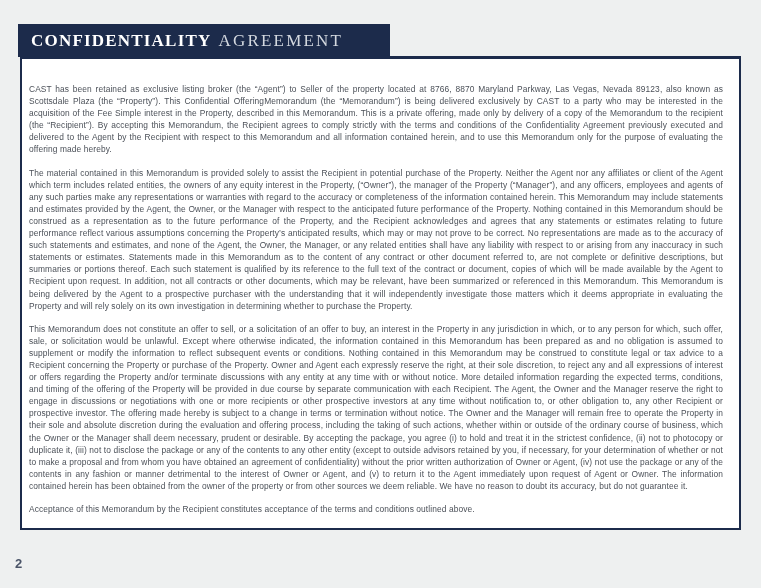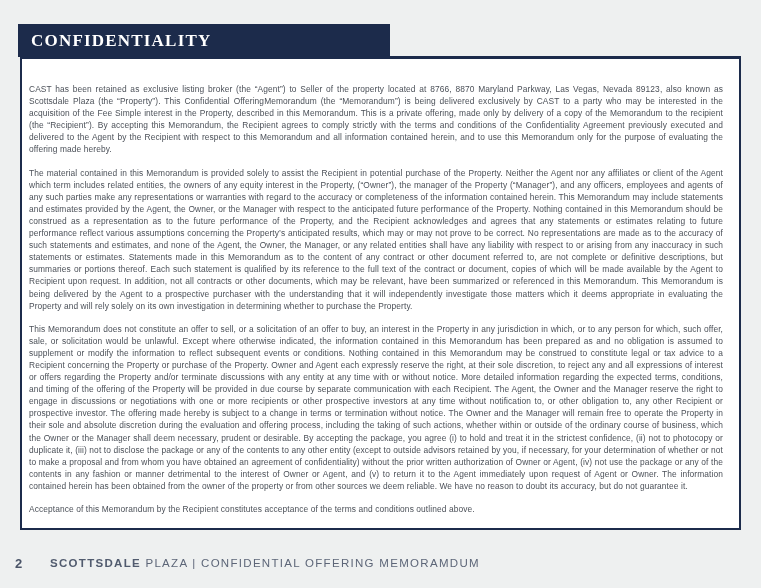--- a/index.html
+++ b/index.html
@@ -106,31 +106,31 @@
     color: #8d96a8;
   }
 </style>
 </head>
 <body>
 
 <div class="page">
 
   <div class="title-bar">
     <span class="title-bold">CONFIDENTIALITY</span>
+    <span class="title-light">AGREEMENT</span>
   </div>
 
   <div class="content-box">
     <p>CAST has been retained as exclusive listing broker (the “Agent”) to Seller of the property located at 8766, 8870 Maryland Parkway, Las Vegas, Nevada 89123, also known as Scottsdale Plaza (the “Property”). This Confidential OfferingMemorandum (the “Memorandum”) is being delivered exclusively by CAST to a party who may be interested in the acquisition of the Fee Simple interest in the Property, described in this Memorandum. This is a private offering, made only by delivery of a copy of the Memorandum to the recipient (the “Recipient”). By accepting this Memorandum, the Recipient agrees to comply strictly with the terms and conditions of the Confidentiality Agreement previously executed and delivered to the Agent by the Recipient with respect to this Memorandum and all information contained herein, and to use this Memorandum only for the purpose of evaluating the offering made hereby.</p>
     <p>The material contained in this Memorandum is provided solely to assist the Recipient in potential purchase of the Property. Neither the Agent nor any affiliates or client of the Agent which term includes related entities, the owners of any equity interest in the Property, (“Owner”), the manager of the Property (“Manager”), and any officers, employees and agents of any such parties make any representations or warranties with regard to the accuracy or completeness of the information contained herein. This Memorandum may include statements and estimates provided by the Agent, the Owner, or the Manager with respect to the anticipated future performance of the Property. Nothing contained in this Memorandum should be construed as a representation as to the future performance of the Property, and the Recipient acknowledges and agrees that any statements or estimates relating to future performance reflect various assumptions concerning the Property’s anticipated results, which may or may not prove to be correct. No representations are made as to the accuracy of such statements and estimates, and none of the Agent, the Owner, the Manager, or any related entities shall have any liability with respect to or arising from any inaccuracy in such statements or estimates. Statements made in this Memorandum as to the content of any contract or other document referred to, are not complete or definitive descriptions, but summaries or portions thereof. Each such statement is qualified by its reference to the full text of the contract or document, copies of which will be made available by the Agent to Recipient upon request. In addition, not all contracts or other documents, which may be relevant, have been summarized or referenced in this Memorandum. This Memorandum is being delivered by the Agent to a prospective purchaser with the understanding that it will independently investigate those matters which it deems appropriate in evaluating the Property and will rely solely on its own investigation in determining whether to purchase the Property.</p>
     <p>This Memorandum does not constitute an offer to sell, or a solicitation of an offer to buy, an interest in the Property in any jurisdiction in which, or to any person for which, such offer, sale, or solicitation would be unlawful. Except where otherwise indicated, the information contained in this Memorandum has been prepared as and no obligation is assumed to supplement or modify the information to reflect subsequent events or conditions. Nothing contained in this Memorandum may be construed to constitute legal or tax advice to a Recipient concerning the Property or purchase of the Property. Owner and Agent each expressly reserve the right, at their sole discretion, to reject any and all expressions of interest or offers regarding the Property and/or terminate discussions with any entity at any time with or without notice. More detailed information regarding the expected terms, conditions, and timing of the offering of the Property will be provided in due course by separate communication with each Recipient. The Agent, the Owner and the Manager reserve the right to engage in discussions or negotiations with one or more recipients or other prospective investors at any time without notification to, or other obligation to, any other Recipient or prospective investor. The offering made hereby is subject to a change in terms or termination without notice. The Owner and the Manager will remain free to operate the Property in their sole and absolute discretion during the evaluation and offering process, including the taking of such actions, whether within or outside of the ordinary course of business, which the Owner or the Manager shall deem necessary, prudent or desirable. By accepting the package, you agree (i) to hold and treat it in the strictest confidence, (ii) not to photocopy or duplicate it, (iii) not to disclose the package or any of the contents to any other entity (except to outside advisors retained by you, if necessary, for your determination of whether or not to make a proposal and from whom you have obtained an agreement of confidentiality) without the prior written authorization of Owner or Agent, (iv) not use the package or any of the contents in any fashion or manner detrimental to the interest of Owner or Agent, and (v) to return it to the Agent immediately upon request of Agent or Owner. The information contained herein has been obtained from the owner of the property or from other sources we deem reliable. We have no reason to doubt its accuracy, but do not guarantee it.</p>
     <p>Acceptance of this Memorandum by the Recipient constitutes acceptance of the terms and conditions outlined above.</p>
   </div>
 
   <div class="footer">
     <span class="page-number">2</span>
-    <span class="footer-title"><span class="bold">SCOTTSDALE</span><span> PLAZA | CONFIDENTIAL OFFERING MEMORAMDUM</span></span>
     <div class="cast-logo">
       <span class="logo-main">CAST</span>
       <span class="logo-sub">CAPITAL PARTNERS</span>
     </div>
   </div>
 
 </div>
 
 </body></html>

